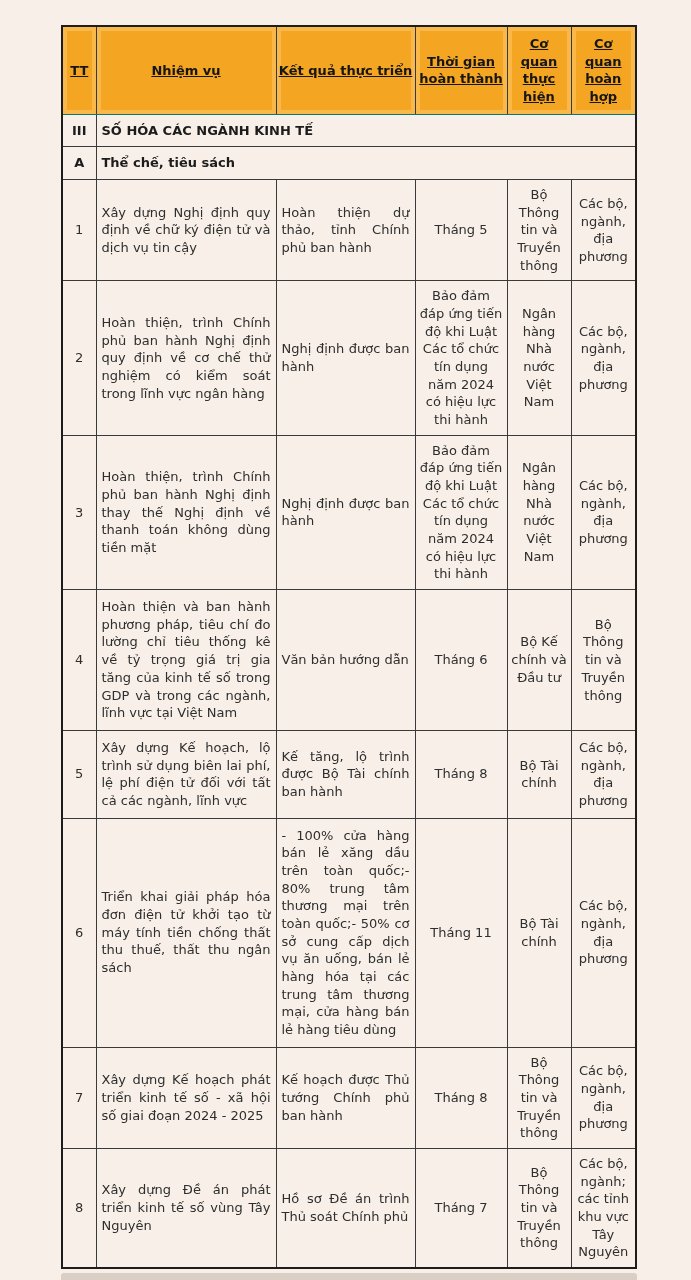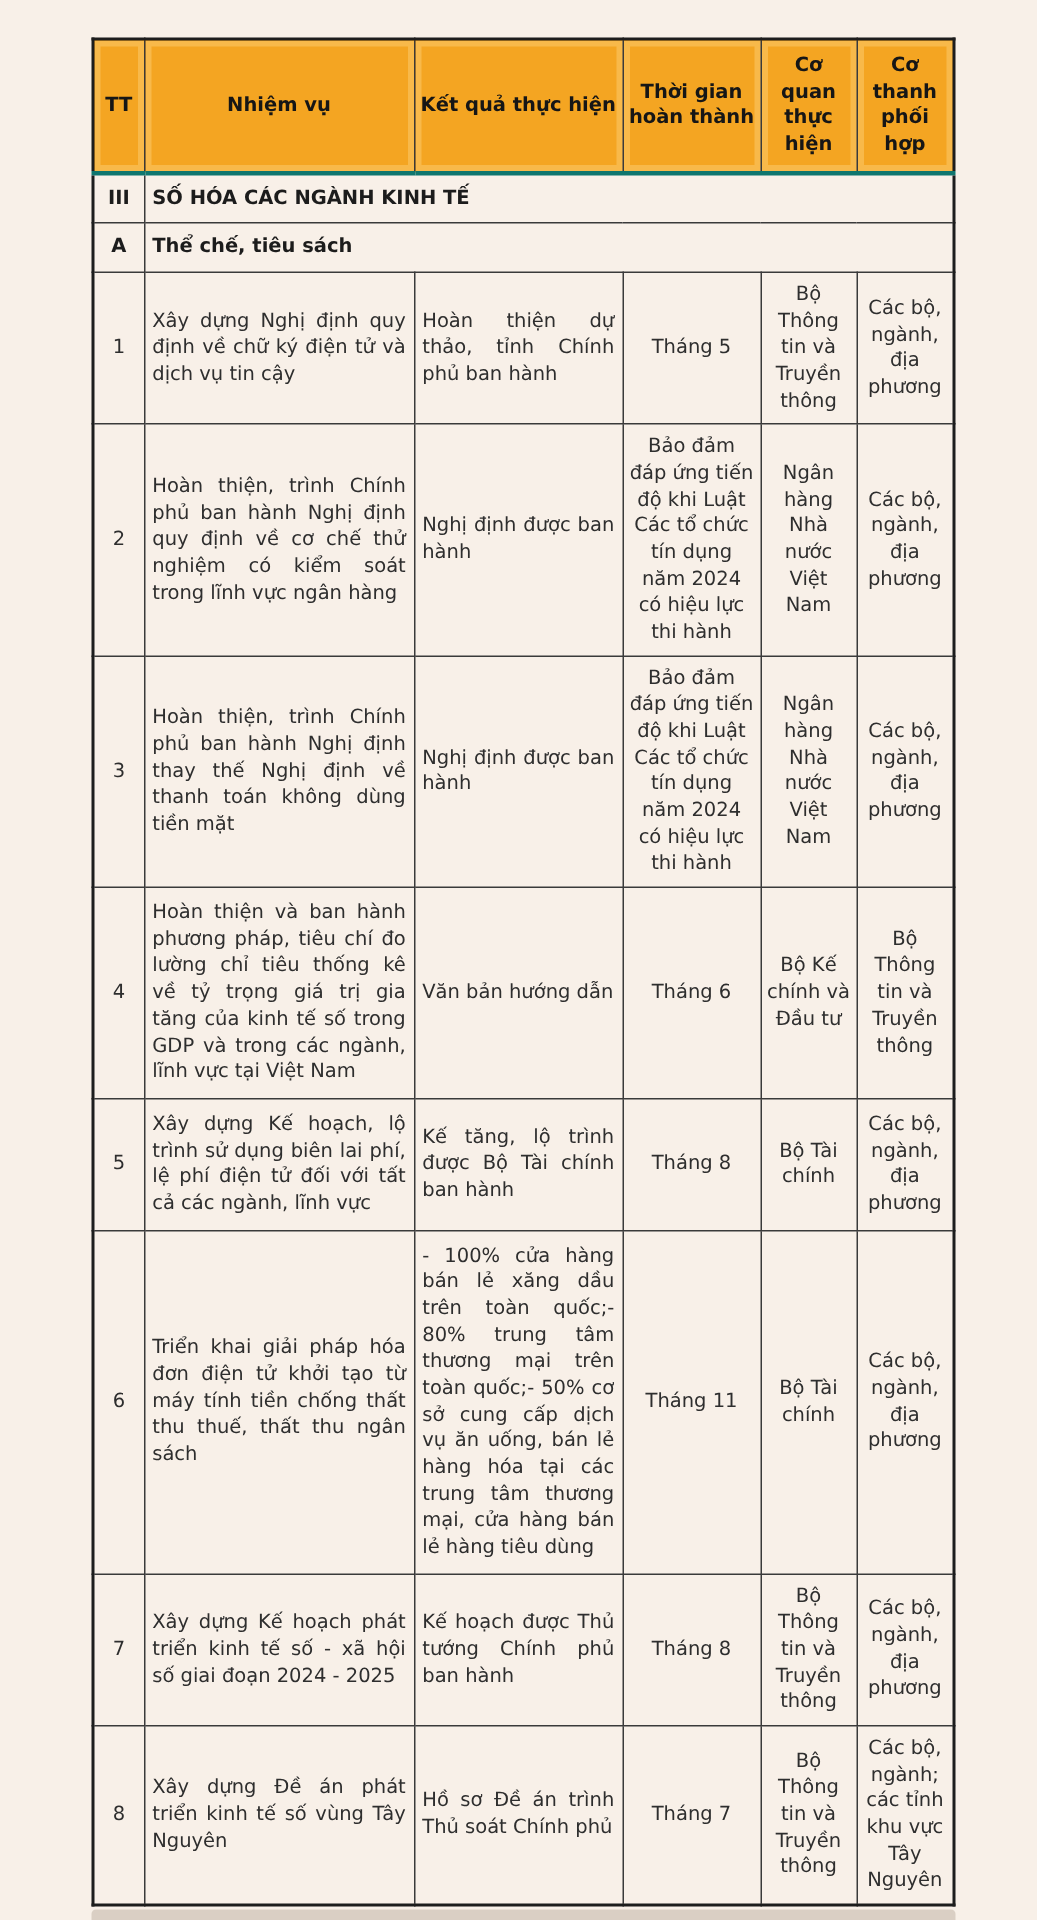--- a/index.html
+++ b/index.html
@@ -41,24 +41,25 @@
     font-size: 13px;
     line-height: 1.36;
     padding: 4px 5px;
     word-wrap: break-word;
   }
   thead th {
     background: #F4A522;
     color: #161616;
     font-weight: bold;
     text-align: center;
-    border-bottom: 3px solid #0f766e;
+    border-bottom: 1px solid #0f766e;
     padding: 8px 2px;
     box-shadow: inset 0 0 0 4px rgba(255, 224, 150, 0.35);
     height: 50px;
+    text-decoration: underline;
   }
   tr.section-row td, tr.subsection-row td {
     font-weight: bold;
     color: #1C1C1C;
     padding: 7px 5px;
   }
   tr.section-row td.tt-cell, tr.subsection-row td.tt-cell { text-align: center; }
 
   td.tt-cell {
     text-align: center;
@@ -91,24 +92,24 @@
         <col class="c-task">
         <col class="c-result">
       <col class="c-time">
         <col class="c-agency">
         <col class="c-coop">
     </colgroup>
     <thead>
       <tr>
         <th>TT</th>
         <th>Nhiệm vụ</th>
-        <th>Kết quả thực hiện</th>
+        <th>Kết quả thực triển</th>
         <th>Thời gian hoàn thành</th>
         <th>Cơ quan thực hiện</th>
-        <th>Cơ thanh phối hợp</th>
+        <th>Cơ quan hoàn hợp</th>
       </tr>
     </thead>
     <tbody>
       <tr class="section-row">
         <td class="tt-cell">III</td>
         <td colspan="5">SỐ HÓA CÁC NGÀNH KINH TẾ</td>
       </tr>
       <tr class="subsection-row">
         <td class="tt-cell">A</td>
         <td colspan="5">Thể chế, tiêu sách</td>

